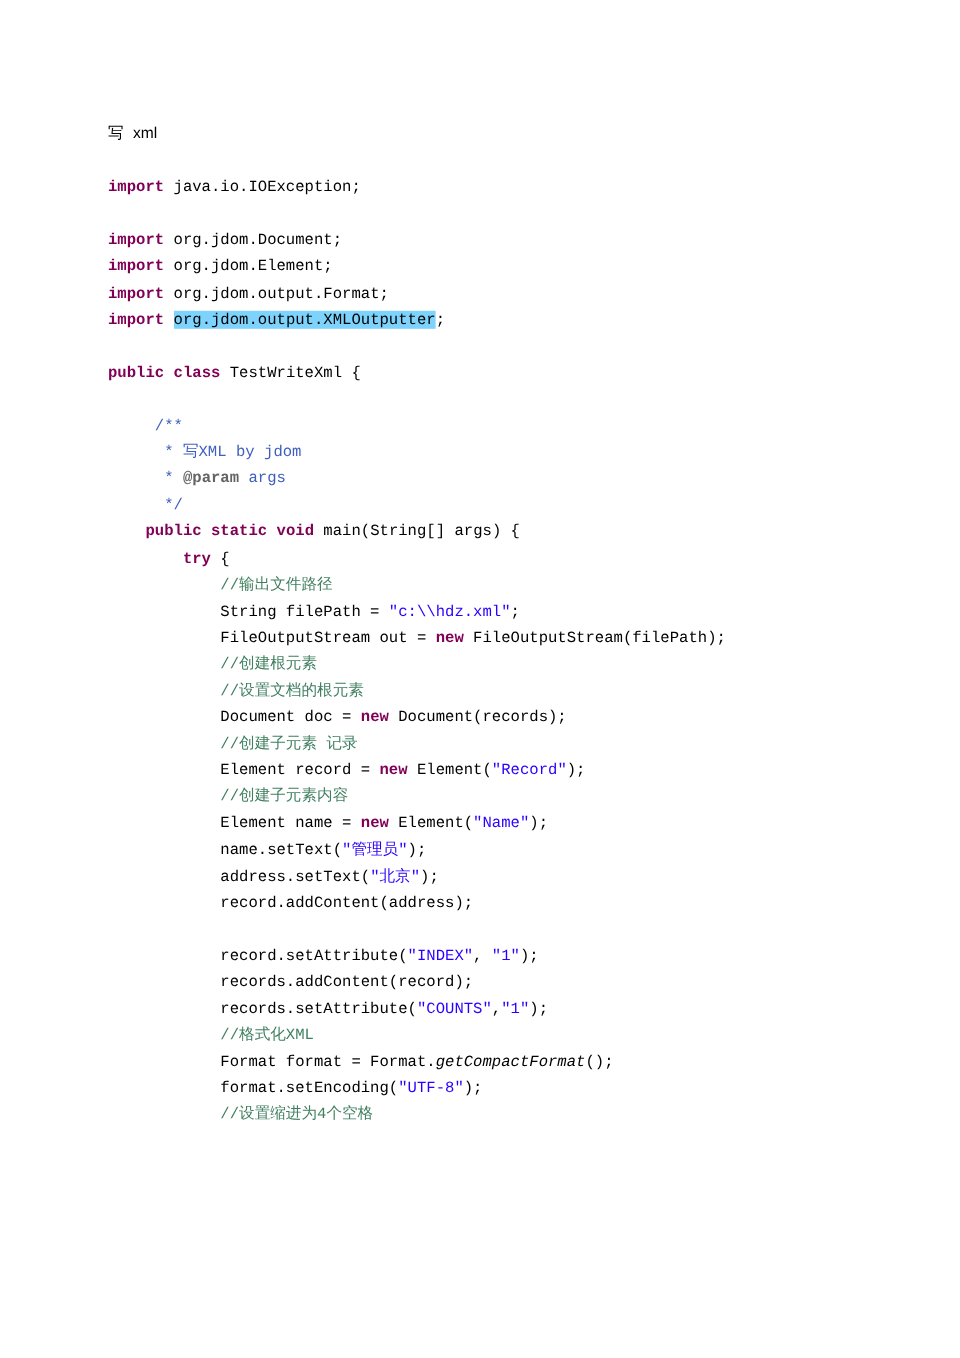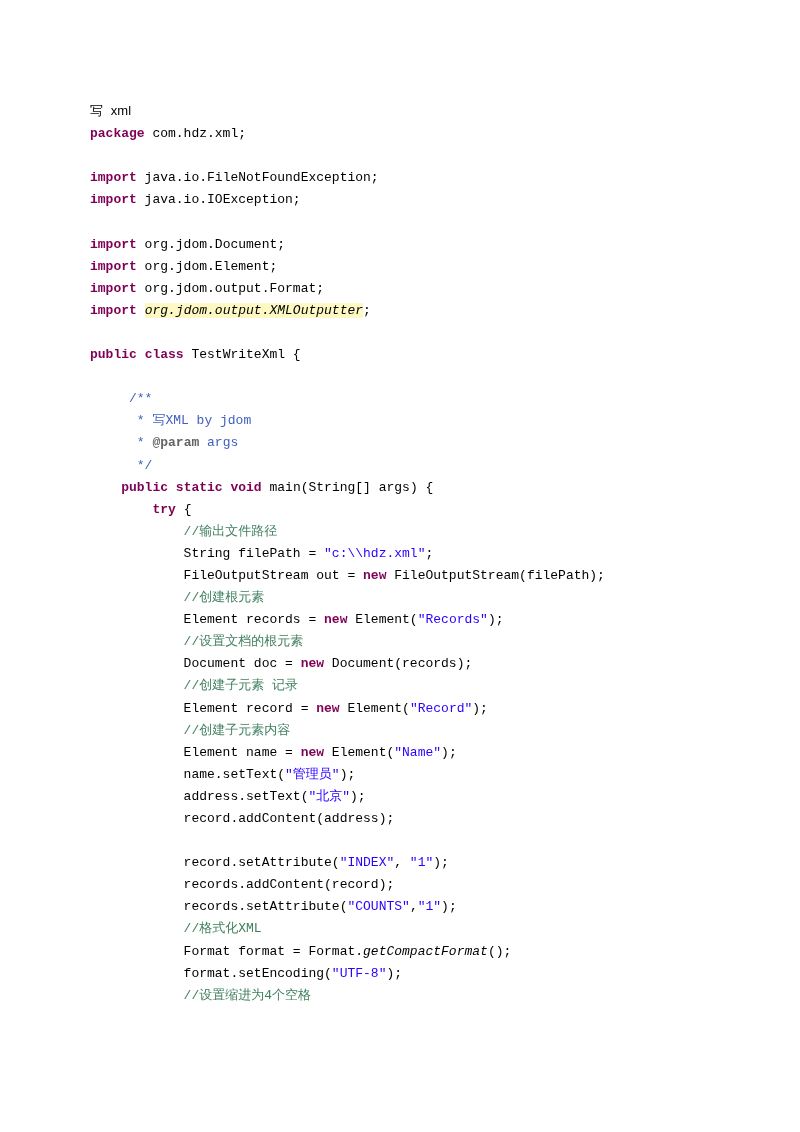--- a/index.html
+++ b/index.html
@@ -16,51 +16,48 @@
     width: 660px;
     box-sizing: border-box;
   }
   .line { white-space: pre; }
   .kw { color: #7F0055; font-weight: bold; }
   .str { color: #2A00FF; }
   .comment { color: #3F7F5F; }
   .annot { color: #646464; font-weight: bold; }
   .doc { color: #3F5FBF; }
   .plain { color: #000; }
-  .hl { background: #fef9c3; font-style: italic; }
+  .hl { background: #7dd3fc; }
   .italic { font-style: italic; }
 </style>
 </head>
 <body>
 
 <div class="page">
 <div class="line"><span class="plain">写 </span><span class="plain" style="font-family:Arial,sans-serif">xml</span></div>
-<div class="line"><span class="kw">package</span><span class="plain"> com.hdz.xml;</span></div>
 <div class="line">&nbsp;</div>
-<div class="line"><span class="kw">import</span><span class="plain"> java.io.FileNotFoundException;</span></div>
 <div class="line"><span class="kw">import</span><span class="plain"> java.io.IOException;</span></div>
 <div class="line">&nbsp;</div>
 <div class="line"><span class="kw">import</span><span class="plain"> org.jdom.Document;</span></div>
 <div class="line"><span class="kw">import</span><span class="plain"> org.jdom.Element;</span></div>
 <div class="line"><span class="kw">import</span><span class="plain"> org.jdom.output.Format;</span></div>
 <div class="line"><span class="kw">import</span><span class="plain"> </span><span class="hl">org.jdom.output.XMLOutputter</span><span class="plain">;</span></div>
 <div class="line">&nbsp;</div>
 <div class="line"><span class="kw">public</span><span class="plain"> </span><span class="kw">class</span><span class="plain"> TestWriteXml {</span></div>
 <div class="line">&nbsp;</div>
 <div class="line"><span class="doc">     /**</span></div>
 <div class="line"><span class="doc">      * 写XML by jdom</span></div>
 <div class="line"><span class="doc">      * </span><span class="annot">@param</span><span class="doc"> args</span></div>
 <div class="line"><span class="doc">      */</span></div>
 <div class="line"><span class="kw">    public</span><span class="plain"> </span><span class="kw">static</span><span class="plain"> </span><span class="kw">void</span><span class="plain"> main(String[] args) {</span></div>
 <div class="line"><span class="kw">        try</span><span class="plain"> {</span></div>
 <div class="line"><span class="comment">            //输出文件路径</span></div>
 <div class="line"><span class="plain">            String filePath = </span><span class="str">"c:\\hdz.xml"</span><span class="plain">;</span></div>
 <div class="line"><span class="plain">            FileOutputStream out = </span><span class="kw">new</span><span class="plain"> FileOutputStream(filePath);</span></div>
 <div class="line"><span class="comment">            //创建根元素</span></div>
-<div class="line"><span class="plain">            Element records = </span><span class="kw">new</span><span class="plain"> Element(</span><span class="str">"Records"</span><span class="plain">);</span></div>
 <div class="line"><span class="comment">            //设置文档的根元素</span></div>
 <div class="line"><span class="plain">            Document doc = </span><span class="kw">new</span><span class="plain"> Document(records);</span></div>
 <div class="line"><span class="comment">            //创建子元素 记录</span></div>
 <div class="line"><span class="plain">            Element record = </span><span class="kw">new</span><span class="plain"> Element(</span><span class="str">"Record"</span><span class="plain">);</span></div>
 <div class="line"><span class="comment">            //创建子元素内容</span></div>
 <div class="line"><span class="plain">            Element name = </span><span class="kw">new</span><span class="plain"> Element(</span><span class="str">"Name"</span><span class="plain">);</span></div>
 <div class="line"><span class="plain">            name.setText(</span><span class="str">"管理员"</span><span class="plain">);</span></div>
 <div class="line"><span class="plain">            address.setText(</span><span class="str">"北京"</span><span class="plain">);</span></div>
 <div class="line"><span class="plain">            record.addContent(address);</span></div>
 <div class="line">&nbsp;</div>

